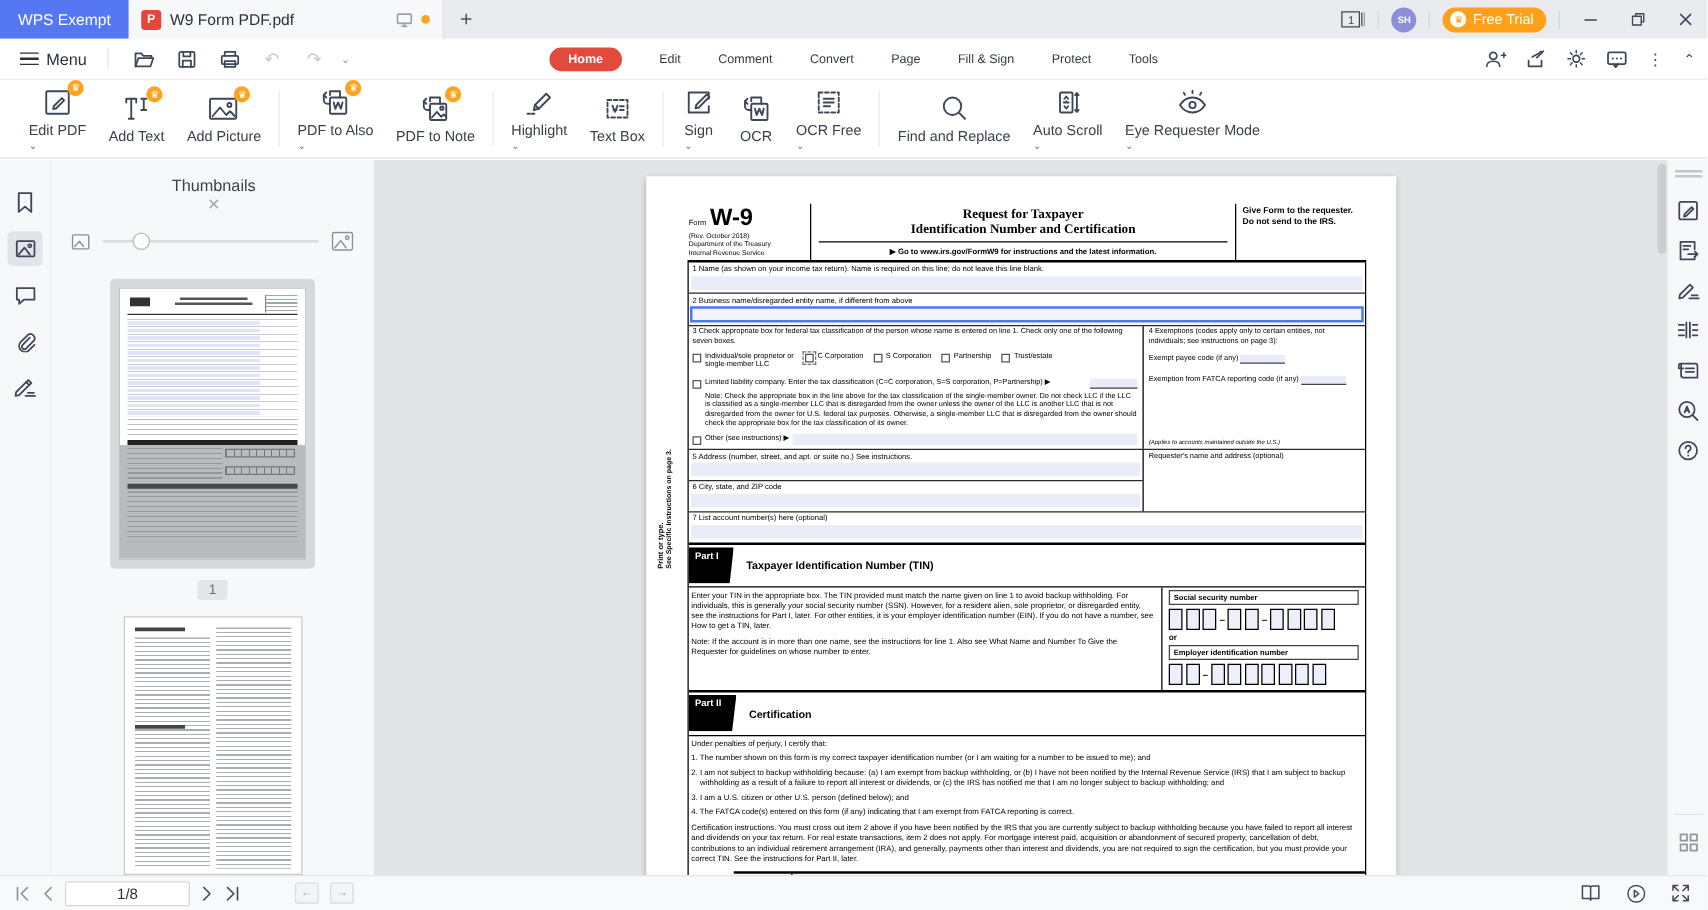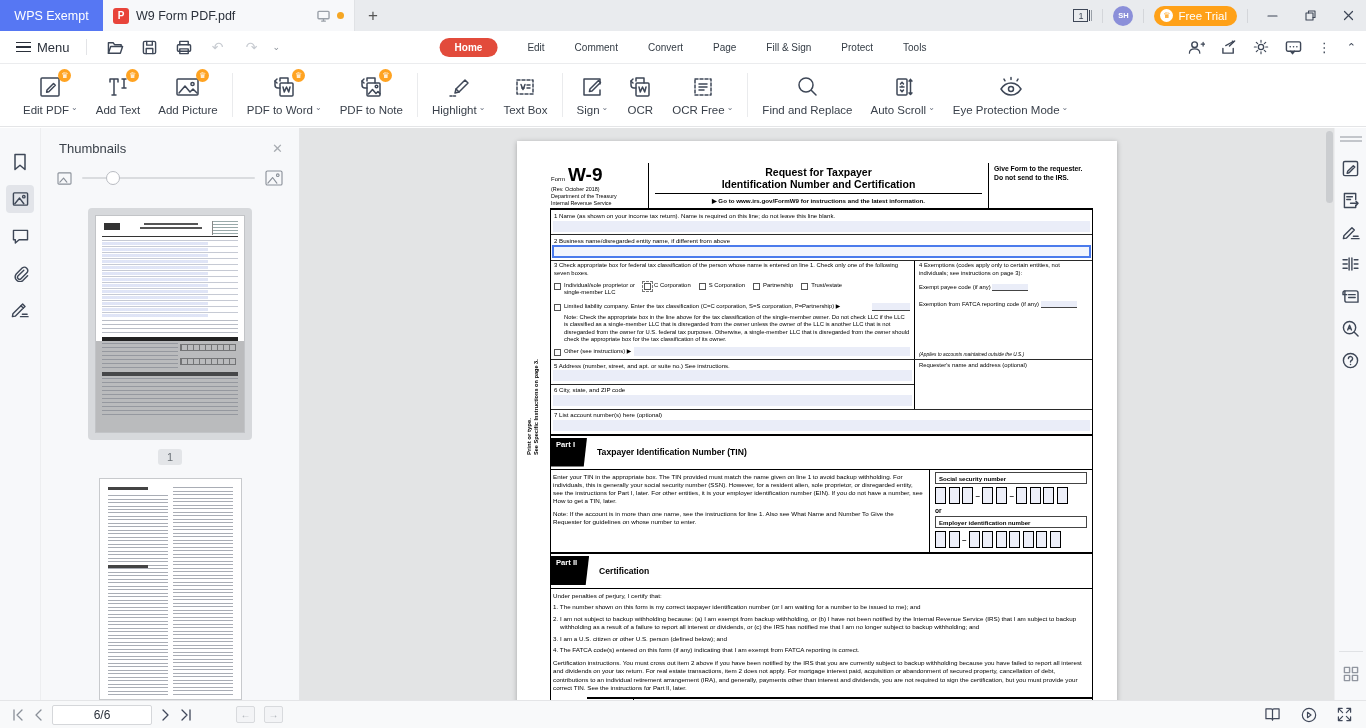--- a/index.html
+++ b/index.html
@@ -40,32 +40,32 @@
   .mtab.active { background:#E24B3B; color:#fff; border-radius:13px; padding:4px 15px; font-weight:bold; }
   .mb-right { position:absolute; right:10px; display:flex; align-items:center; gap:16px; color:#3e4757; }
   .mb-right .dots { font-size:13px; color:#3e4757; }
   .mb-right .chev { font-size:11px; color:#3e4757; }
 
   
   .toolbar { height:63px; background:#fff; border-bottom:1px solid #E4E5E7; display:flex; align-items:center; padding-left:14px; }
   .titem { display:flex; flex-direction:column; align-items:center; justify-content:center; gap:4px; padding:0 9px; height:56px; border-radius:4px; }
   .ticon { position:relative; width:28px; height:26px; display:flex; align-items:center; justify-content:center; }
   .crown { position:absolute; top:-5px; right:-7px; width:13px; height:13px; background:#FFA321; border-radius:50%; color:#fff; font-size:8px; line-height:13px; text-align:center; }
-  .tlabel { font-size:11.5px; color:#3A414B; white-space:nowrap; display:flex; align-items:flex-start; gap:2px; }
+  .tlabel { font-size:11.5px; color:#3A414B; white-space:nowrap; display:flex; align-items:flex-start; gap:2px;flex-direction:column; }
   .tlabel .caret { font-size:8px; color:#6b7280; margin-top:-1px; }
   .tdiv { width:1px; height:44px; background:#EAEBED; margin:0 5px; }
 
   
   .main { position:absolute; top:128px; bottom:28px; left:0; right:0; display:flex; }
   .leftstrip { width:41px; background:#F7F8FA; border-right:1px solid #EDEEF0; display:flex; flex-direction:column; align-items:center; padding-top:20px; gap:9px; }
   .lsbtn { width:28px; height:28px; display:flex; align-items:center; justify-content:center; border-radius:4px; }
   .lsbtn.active { background:#E2E4E9; }
 
   .thumbpanel { width:259px; background:#F7F8FA; border-right:1px solid #E4E5E7; display:flex; flex-direction:column; overflow:hidden; }
-  .tp-head { display:flex; align-items:center; justify-content:space-between; padding:13px 16px 8px 18px; }
+  .tp-head { display:flex; align-items:center; justify-content:space-between; padding:13px 16px 8px 18px;flex-direction:column; }
   .tp-title { font-size:13px; color:#3A4149; }
   .tp-close { color:#A7ABB1; font-size:13px; }
   .tp-slider { display:flex; align-items:center; gap:10px; padding:6px 16px 10px; }
   .track { flex:1; height:2px; background:#DADCDF; position:relative; border-radius:1px; }
   .knob { position:absolute; left:18%; top:50%; transform:translate(-50%,-50%); width:14px; height:14px; background:#fff; border:1px solid #B9BCC2; border-radius:50%; }
   .thumb-zone { flex:1; display:flex; flex-direction:column; align-items:center; overflow:hidden; }
   .thumb-sel { background:#D7D9DC; border-radius:4px; padding:7px; margin-top:12px; }
   .minipage { width:150px; height:218px; background:#fff; border:1px solid #C2C4C7; position:relative; overflow:hidden; }
   .m-head { position:absolute; left:6px; right:6px; top:5px; height:16px; border-bottom:1.5px solid #333; }
   .m-w9 { position:absolute; left:2px; top:2px; width:16px; height:7px; background:#333; }
@@ -108,21 +108,21 @@
   .sideways { position:absolute; left:9px; top:128px; height:186px; display:flex; gap:1px; }
   .sideways span { writing-mode:vertical-rl; transform:rotate(180deg); font-size:6px; font-weight:bold; white-space:nowrap; }
   .sideways .s2 { font-size:5.6px; }
 
   .w9-head { display:flex; border-bottom:2px solid #000; }
   .wh-left { width:98px; padding:1px 3px 2px 1px; }
   .formword { font-size:6px; margin-right:3px; }
   .w9num { font-size:19px; font-weight:bold; letter-spacing:0; }
   .tiny { font-size:5.4px; line-height:1.25; }
   .wh-mid { flex:1; border-left:1.5px solid #000; border-right:1.5px solid #000; text-align:center; padding:3px 6px 2px; }
-  .wt1 { font-size:10.5px; font-weight:bold; line-height:1.15; }
+  .wt1 { font-size:10.5px; font-weight:bold; line-height:1.15;font-family:Liberation Serif, serif; }
   .wgoto { font-size:6.2px; font-weight:bold; border-top:1px solid #000; margin-top:3px; padding-top:2.5px; }
   .wh-right { width:104px; padding:2px 2px 2px 5px; font-size:6.8px; font-weight:bold; line-height:1.3; }
 
   .w9-table { border-left:1px solid #000; border-right:1px solid #000; }
   .wlabel { font-size:6.1px; padding:1.5px 2px 0 3px; line-height:1.2; }
   .winput { height:11px; background:#EAEDF8; margin:1.5px 2px 2.5px; }
   .winput.active { height:13px; background:#F2F5FD; border:2px solid #4B7BEC; margin:1.5px 1px 1.5px; }
   .brow { border-bottom:1px solid #2a2a2a; }
 
   .sec3 { display:flex; border-bottom:1px solid #2a2a2a; }
@@ -339,21 +339,21 @@
         <svg width="24" height="24" viewBox="0 0 24 24">
           <path class="ic" d="M8 6V3h8v5"></path>
           <path class="ic" d="M3 6v4a3 3 0 003 3h2"></path>
           <path class="ic" d="M3 6l2-2M3 6l2 2"></path>
           <rect class="ic" x="8" y="8" width="13" height="13" rx="1"></rect>
           <path class="ic" d="M11 12l1.3 5 2.2-5 2.2 5 1.3-5"></path>
         </svg>
         <span class="crown">♛</span>
       </span>
     <span class="tlabel">
-        <span>PDF to Word</span>
+        <span>PDF to Also</span>
         <span class="caret">⌄</span>
       </span>
   </div>
   <div class="titem">
     <span class="ticon">
         <svg width="24" height="24" viewBox="0 0 24 24">
           <path class="ic" d="M8 6V3h8v5"></path>
           <path class="ic" d="M3 6v4a3 3 0 003 3h2"></path>
           <path class="ic" d="M3 6l2-2M3 6l2 2"></path>
           <rect class="ic" x="8" y="8" width="13" height="13" rx="1"></rect>
@@ -456,21 +456,21 @@
   </div>
   <div class="titem">
     <span class="ticon">
         <svg width="26" height="24" viewBox="0 0 26 24">
           <path class="ic" d="M3 14c2.5-4 6-6 10-6s7.5 2 10 6c-2.5 4-6 6-10 6s-7.5-2-10-6z"></path>
           <circle class="ic" cx="13" cy="14" r="2.5"></circle>
           <path class="ic" d="M13 4.5v-2M7 5.8l-1-1.7M19 5.8l1-1.7"></path>
         </svg>
       </span>
     <span class="tlabel">
-        <span>Eye Protection Mode</span>
+        <span>Eye Requester Mode</span>
         <span class="caret">⌄</span>
       </span>
   </div>
 </div>
 
 <div class="main">
 
   <div class="leftstrip">
     <span class="lsbtn">
       <svg width="16" height="18" viewBox="0 0 16 18">
@@ -783,21 +783,21 @@
   <span class="nav-ic">
     <svg width="13" height="12" viewBox="0 0 13 12">
         <path class="ic" d="M2 1v10M10 1L5 6l5 5" style="stroke:#8a9099;stroke-width:1.3"></path>
       </svg>
   </span>
   <span class="nav-ic">
     <svg width="9" height="12" viewBox="0 0 9 12">
         <path class="ic" d="M7 1L2 6l5 5" style="stroke:#8a9099;stroke-width:1.3"></path>
       </svg>
   </span>
-  <span class="page-box">6/6</span>
+  <span class="page-box">1/8</span>
   <span class="nav-ic">
     <svg width="9" height="12" viewBox="0 0 9 12">
         <path class="ic" d="M2 1l5 5-5 5" style="stroke:#40485a;stroke-width:1.3"></path>
       </svg>
   </span>
   <span class="nav-ic">
     <svg width="13" height="12" viewBox="0 0 13 12">
         <path class="ic" d="M3 1l5 5-5 5M11 1v10" style="stroke:#40485a;stroke-width:1.3"></path>
       </svg>
   </span>

